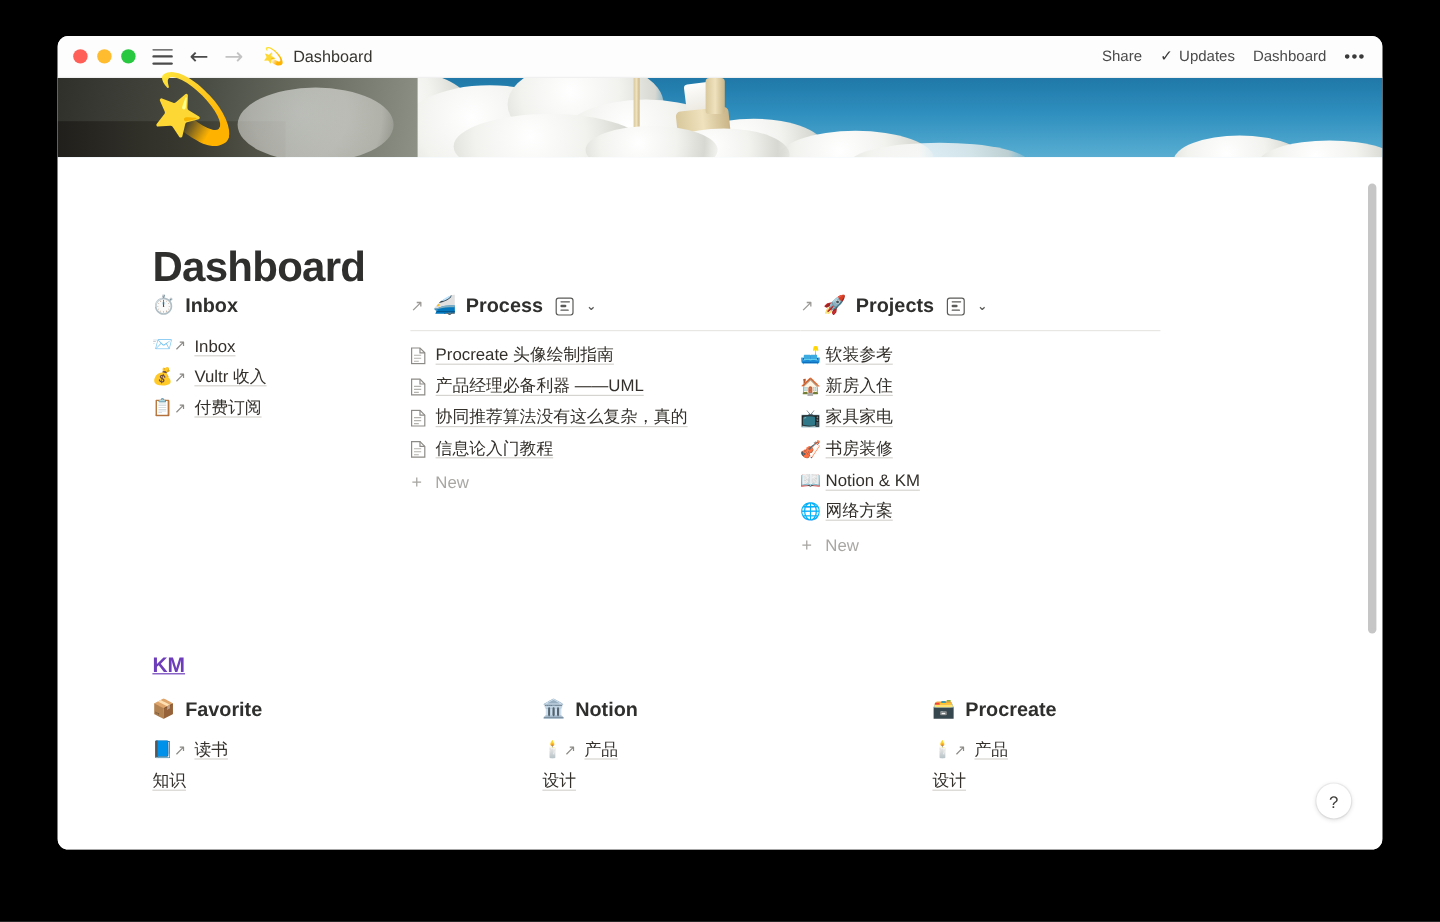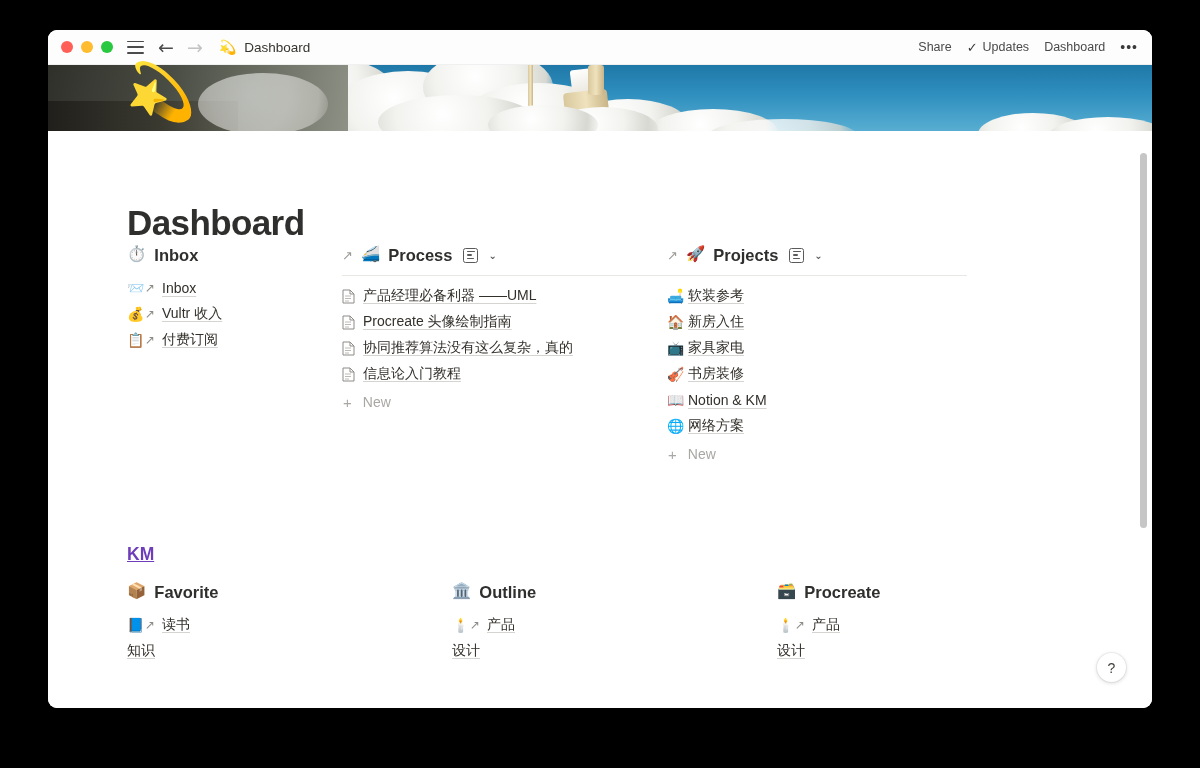--- a/index.html
+++ b/index.html
@@ -336,31 +336,31 @@
           <div class="dbrule"></div>
 
           <div class="drow">
             <span class="doc">
               <svg width="13" height="15" viewBox="0 0 13 15">
                   <path d="M1 1h7l4 4v9H1z" fill="#fff" stroke="#8d8b87" stroke-width="1"></path>
                   <path d="M8 1v4h4" fill="none" stroke="#8d8b87" stroke-width="1"></path>
                   <path d="M3 7h6M3 9.5h6M3 12h4" stroke="#b4b2ae" stroke-width="0.9"></path>
                 </svg>
             </span>
-            <span class="txt">产品经理必备利器 ——UML</span>
+            <span class="txt">Procreate 头像绘制指南</span>
           </div>
           <div class="drow">
             <span class="doc">
               <svg width="13" height="15" viewBox="0 0 13 15">
                   <path d="M1 1h7l4 4v9H1z" fill="#fff" stroke="#8d8b87" stroke-width="1"></path>
                   <path d="M8 1v4h4" fill="none" stroke="#8d8b87" stroke-width="1"></path>
                   <path d="M3 7h6M3 9.5h6M3 12h4" stroke="#b4b2ae" stroke-width="0.9"></path>
                 </svg>
             </span>
-            <span class="txt">Procreate 头像绘制指南</span>
+            <span class="txt">产品经理必备利器 ——UML</span>
           </div>
           <div class="drow">
             <span class="doc">
               <svg width="13" height="15" viewBox="0 0 13 15">
                   <path d="M1 1h7l4 4v9H1z" fill="#fff" stroke="#8d8b87" stroke-width="1"></path>
                   <path d="M8 1v4h4" fill="none" stroke="#8d8b87" stroke-width="1"></path>
                   <path d="M3 7h6M3 9.5h6M3 12h4" stroke="#b4b2ae" stroke-width="0.9"></path>
                 </svg>
             </span>
             <span class="txt">协同推荐算法没有这么复杂，真的</span>
@@ -447,21 +447,21 @@
           <div class="row">
 
             <span class="txt">知识</span>
           </div>
 
         </div>
 
         <div class="col c2" style="width:325px;">
           <div class="colhead">
             <span class="em">🏛️</span>
-            <span>Outline</span>
+            <span>Notion</span>
           </div>
           <div class="row">
             <span class="em">🕯️</span>
             <span class="arr">↗</span>
             <span class="txt">产品</span>
           </div>
           <div class="row">
 
             <span class="txt">设计</span>
           </div>

